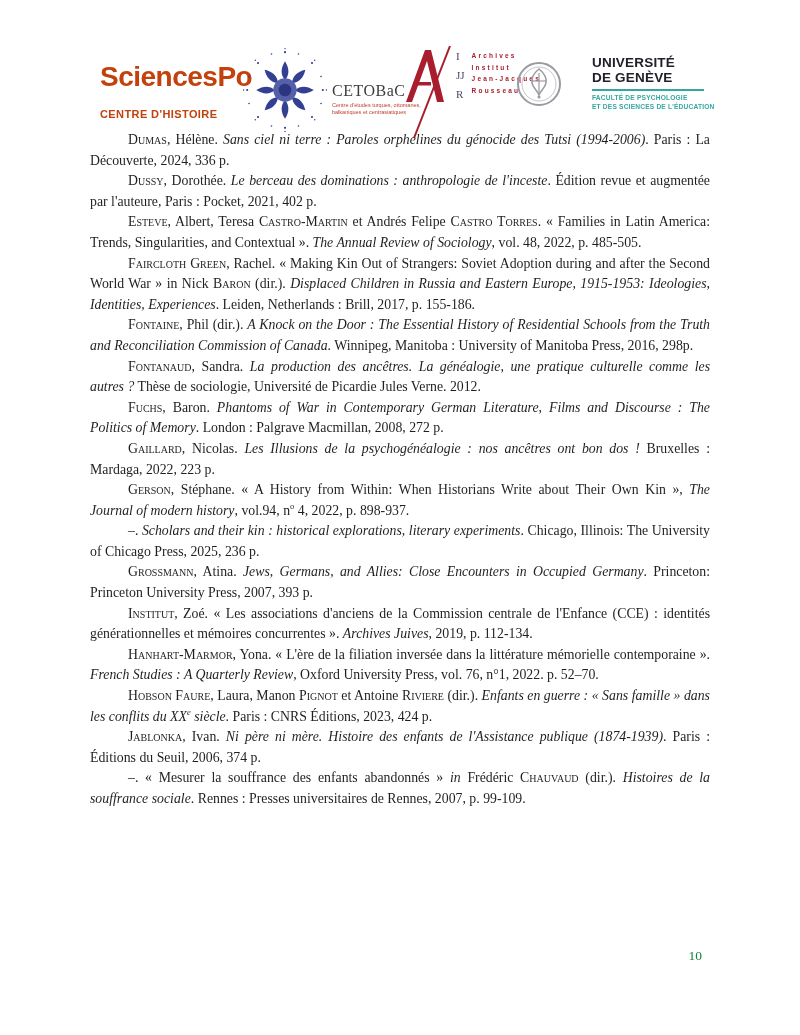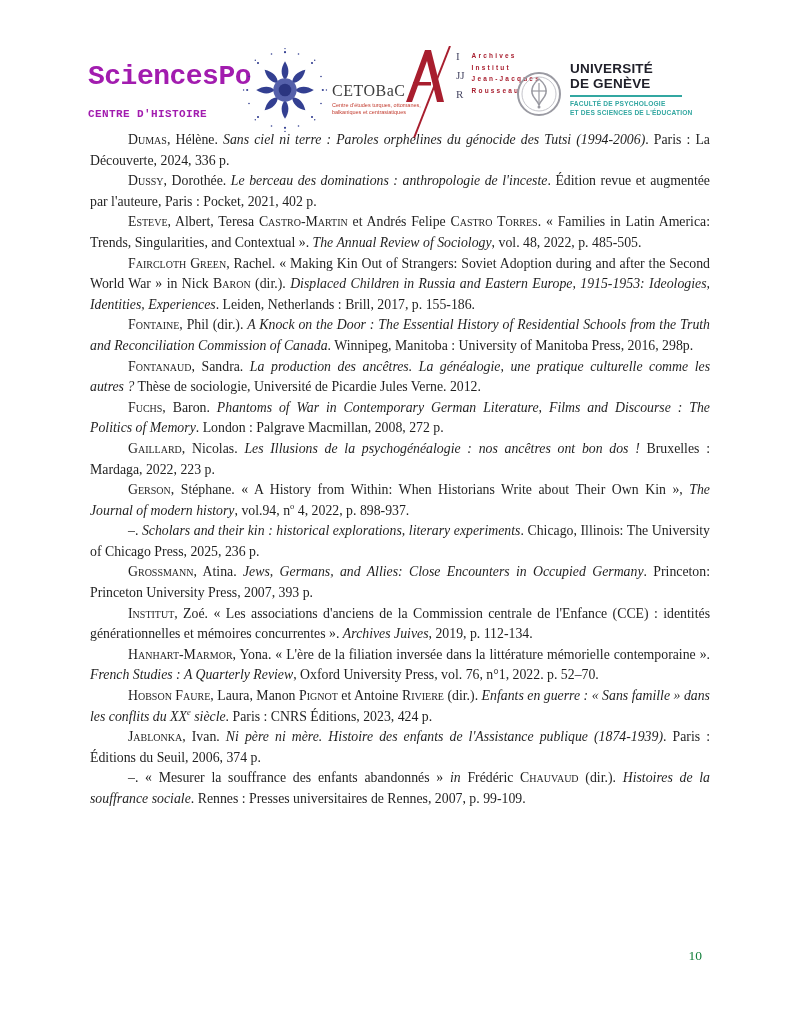--- a/index.html
+++ b/index.html
@@ -10,38 +10,38 @@
     height: 1035px;
     background: #ffffff;
     margin: 0 auto;
     overflow: hidden;
     font-family: "Liberation Serif", serif;
     color: #222222;
   }
   
   .header { position: absolute; left: 88px; top: 45px; right: 70px; height: 95px; }
 
-  .logo-sciencespo { position: absolute; left: 0; top: 17px; font-family: Liberation Mono, monospace; color: #a21caf; }
+  .logo-sciencespo { position: absolute; left: 12px; top: 17px; font-family: Liberation Sans, sans-serif; color: #c2410c; }
   .logo-sciencespo .sp-name { font-size: 28px; font-weight: bold; letter-spacing: -0.5px; line-height: 30px; }
   .logo-sciencespo .sp-sub  { font-size: 11px; font-weight: bold; letter-spacing: 0.4px; margin-top: 16px; }
 
   .logo-cetobac { position: absolute; left: 152px; top: 0; display: flex; align-items: flex-start; }
   .logo-cetobac svg { width: 90px; height: 90px; }
   .cetobac-text { margin-top: 37px; margin-left: 2px; }
   .cetobac-name { font-family: "Liberation Serif", serif; font-size: 16px; color: #3d3d3d; letter-spacing: 0.5px; }
   .cetobac-sub { margin-top: 2px; font-family: "Liberation Sans", sans-serif; font-size: 5.5px; color: #c23b2e; line-height: 7px; }
 
   .logo-aijr { position: absolute; left: 310px; top: 1px; display: flex; align-items: flex-start; }
   .logo-aijr svg { width: 56px; height: 92px; }
   .aijr-letters { display: flex; flex-direction: column; margin-left: 2px; margin-top: 4px;
                   font-family: "Liberation Serif", serif; font-size: 11px; color: #4a4a66; gap: 7px; }
   .aijr-words { margin-left: 7px; margin-top: 4px; font-family: "Liberation Sans", sans-serif;
                 font-size: 6.5px; font-weight: bold; color: #a81e2e; letter-spacing: 2.2px; line-height: 11.5px; white-space: nowrap; }
 
-  .logo-unige { position: absolute; left: 428px; top: 16px; display: flex; align-items: flex-end; }
+  .logo-unige { position: absolute; left: 428px; top: 10px; display: flex; align-items: center; gap: 22px; }
   .logo-unige svg { width: 46px; height: 46px; margin-top: 2px; }
   .unige-text { margin-left: 8px; }
   .unige-name { font-family: "Liberation Sans", sans-serif; font-size: 13.5px; font-weight: bold;
                 color: #20202a; line-height: 15px; letter-spacing: 0.2px; }
   .unige-divider { height: 2px; background: #33a7a1; margin: 4px 0 3px 0; width: 112px; }
   .unige-fac { font-family: "Liberation Sans", sans-serif; font-size: 6.6px; font-weight: bold;
                color: #33a7a1; line-height: 8.5px; letter-spacing: 0.2px; }
 
   
   .bibliography { position: absolute; left: 90px; top: 130px; width: 620px; }

